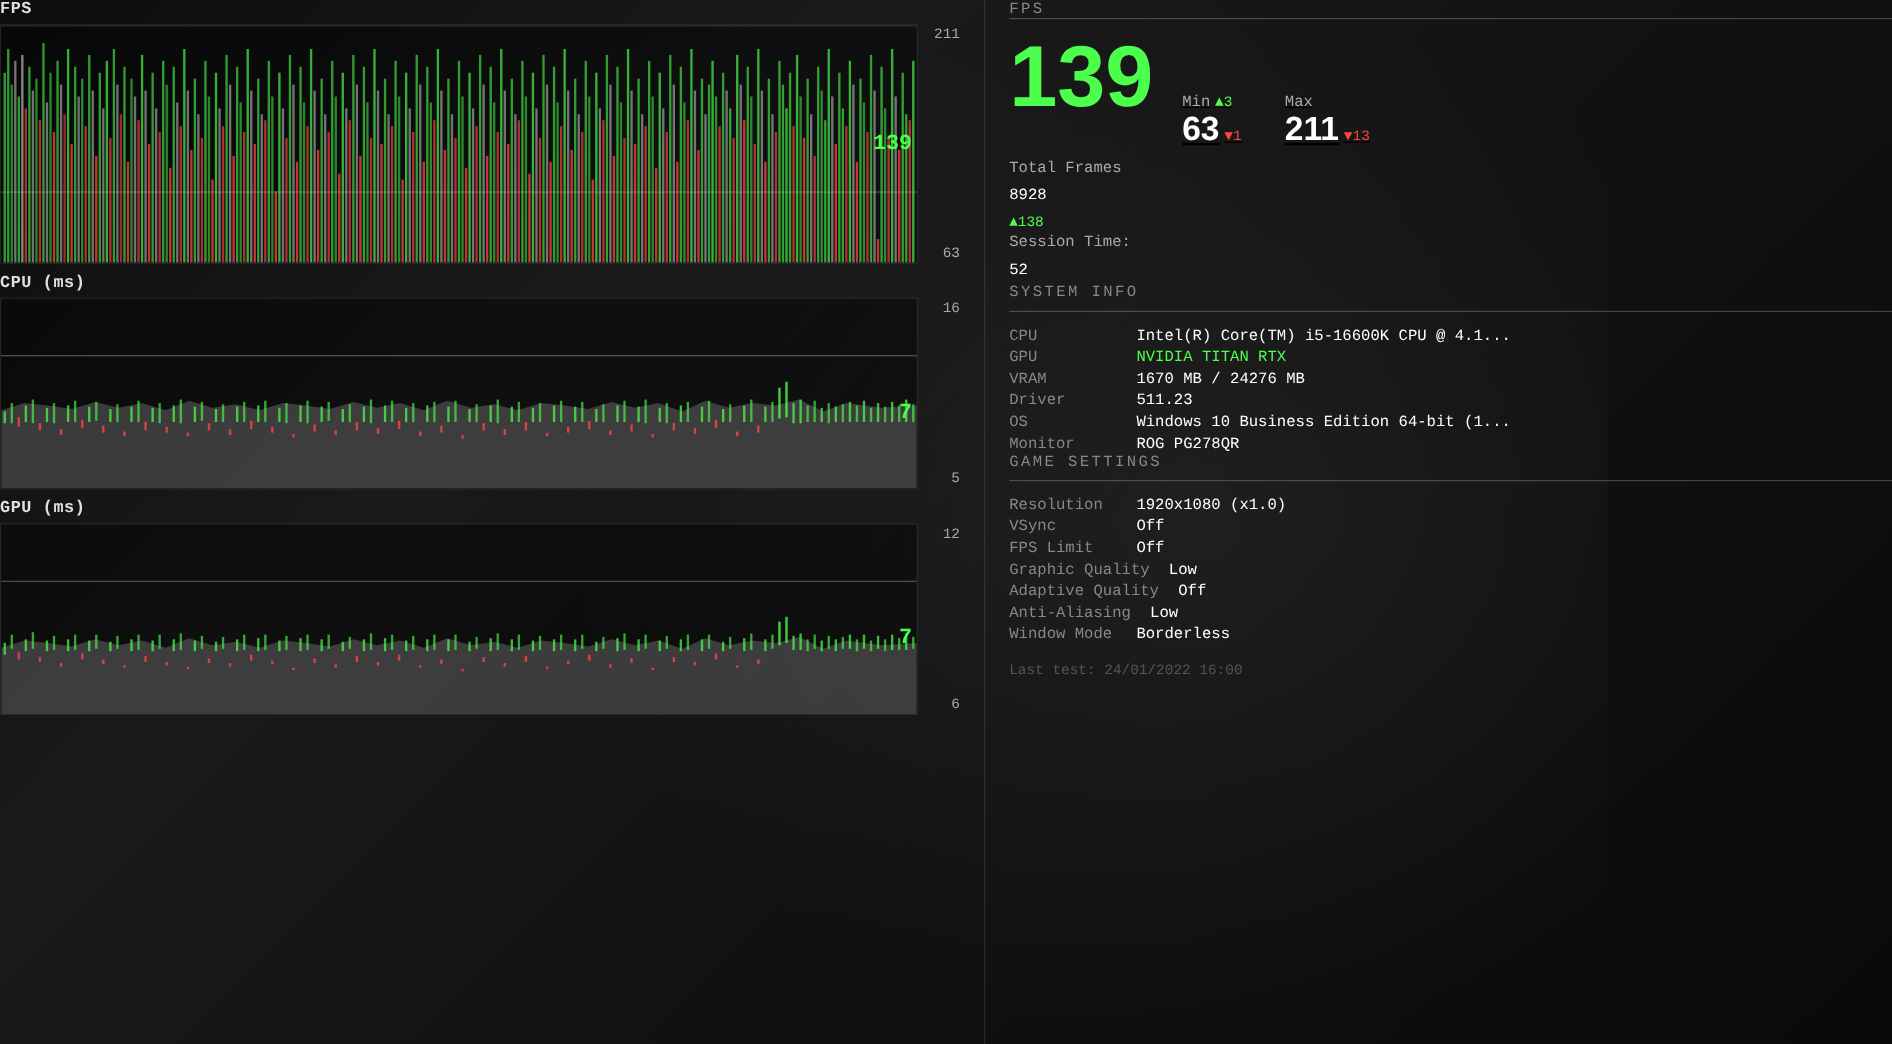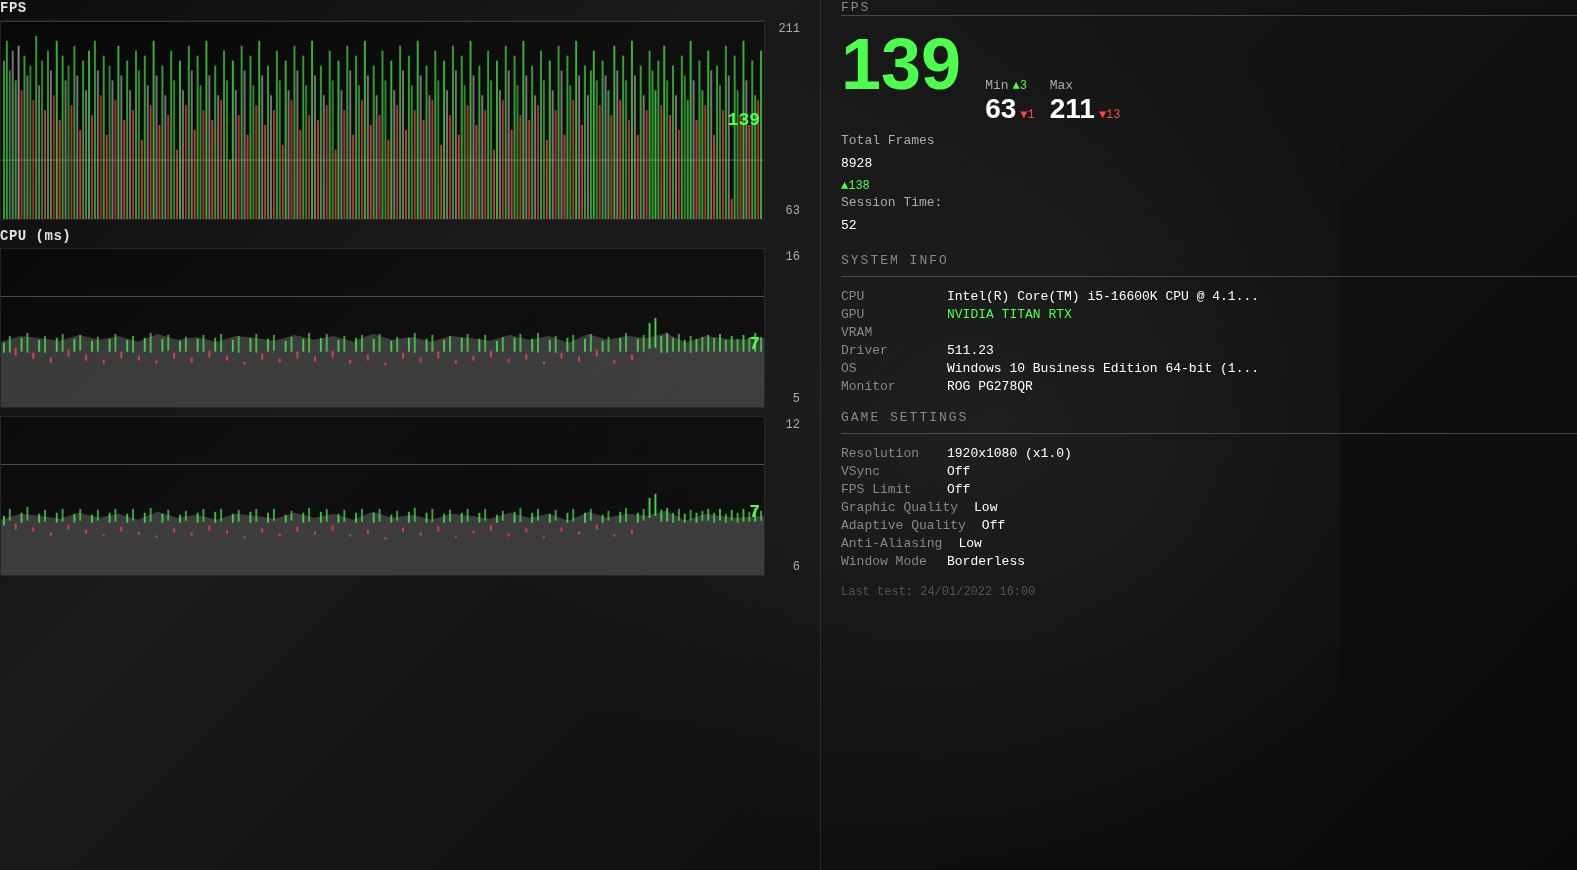--- a/index.html
+++ b/index.html
@@ -126,21 +126,20 @@
       padding-left: 20px;
       border-left: 1px solid rgba(100,100,100,0.3);
     }
 
     .section-title {
       color: #888;
       font-size: 13px;
       letter-spacing: 2px;
       text-transform: uppercase;
       margin-bottom: 8px;
-      margin-top: 16px;
     }
 
     .divider {
       height: 1px;
       background: rgba(150,150,150,0.4);
       margin-bottom: 12px;
     }
 
     
     .fps-display {
@@ -153,21 +152,22 @@
     .fps-main {
       color: #4cff4c;
       font-size: 72px;
       font-weight: bold;
       line-height: 1;
       font-family: Arial, sans-serif;
     }
 
     .fps-stats {
       display: flex;
-      gap: 15px;
+      gap: 36px;
+      text-decoration: underline;
     }
 
     .fps-stat {
       display: flex;
       flex-direction: column;
     }
 
     .fps-stat-label {
       color: #aaa;
       font-size: 13px;
@@ -703,20 +703,21 @@
           <div class="current-value" style="bottom: 40%; transform: translateY(50%);">7</div>
         </div>
         <div class="chart-axis">
           <span>16</span>
           <span>5</span>
         </div>
       </div>
     </div>
 
     <div class="chart-section">
+      <div class="chart-label">GPU (ms)</div>
       <div class="chart-wrapper">
         <div class="chart-area gpu-chart-area">
           <div class="chart-grid-line" style="top: 30%;"></div>
           <svg class="chart-svg" viewBox="0 0 780 160" preserveAspectRatio="none">
 
             <polygon points="0,160 780,160 780,100 750,102 720,98 700,105 680,95 660,100 640,98 620,102 600,96 580,105 560,98 540,102 520,97 500,103 480,100 460,98 440,104 420,99 400,102 380,96 360,104 340,98 320,102 300,97 280,103 260,100 240,98 220,104 200,99 180,102 160,96 140,104 120,98 100,102 80,97 60,103 40,100 20,98 0,104" fill="rgba(150,150,150,0.35)"></polygon>
 
             <g opacity="0.9">
               <rect x="2" y="100" width="2" height="10" fill="#4cff4c" opacity="0.8"></rect>
               <rect x="8" y="93" width="2" height="12" fill="#4cff4c" opacity="0.7"></rect>
@@ -913,20 +914,21 @@
         <div class="info-row">
           <span class="info-key">CPU</span>
           <span class="info-val">Intel(R) Core(TM) i5-16600K CPU @ 4.1...</span>
         </div>
         <div class="info-row">
           <span class="info-key">GPU</span>
           <span class="info-val green">NVIDIA TITAN RTX</span>
         </div>
         <div class="info-row">
           <span class="info-key">VRAM</span>
+          <span class="info-val">1670 MB / 24276 MB</span>
         </div>
         <div class="info-row">
           <span class="info-key">Driver</span>
           <span class="info-val">511.23</span>
         </div>
         <div class="info-row">
           <span class="info-key">OS</span>
           <span class="info-val">Windows 10 Business Edition 64-bit (1...</span>
         </div>
         <div class="info-row">

